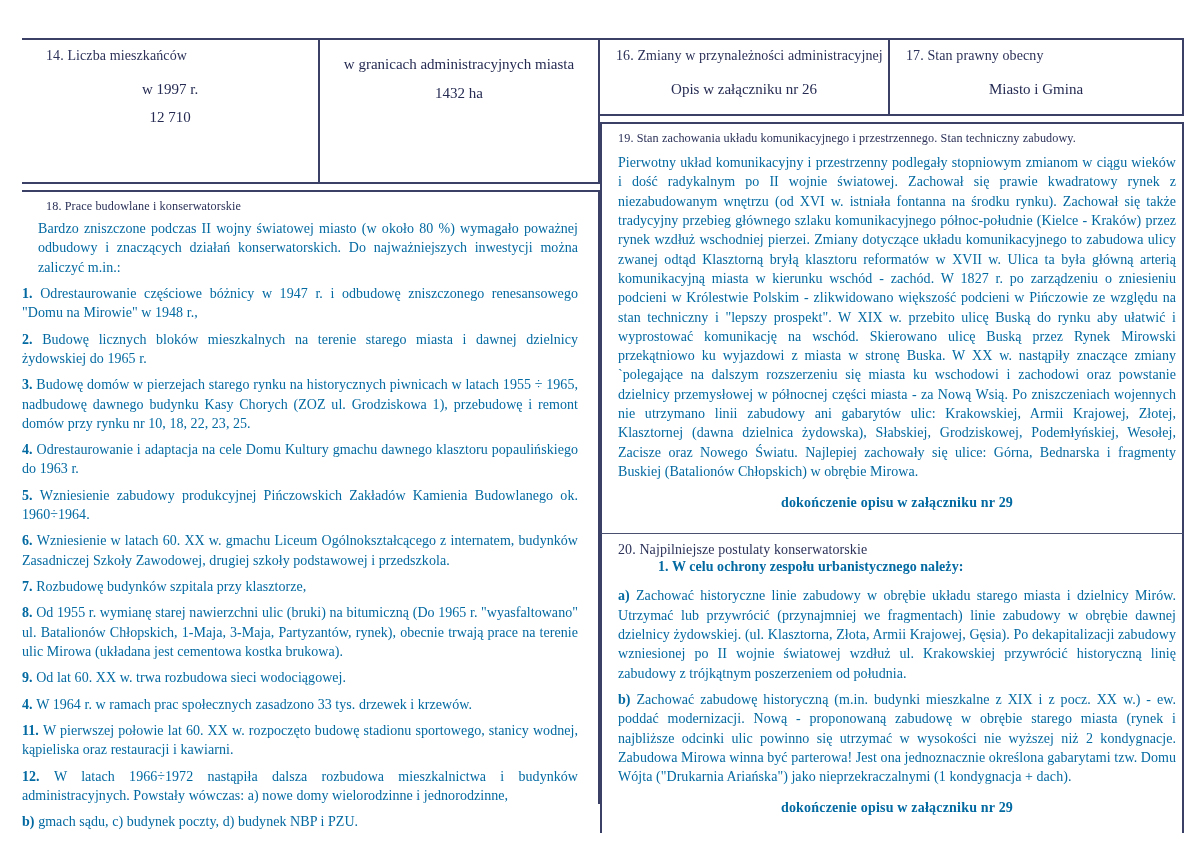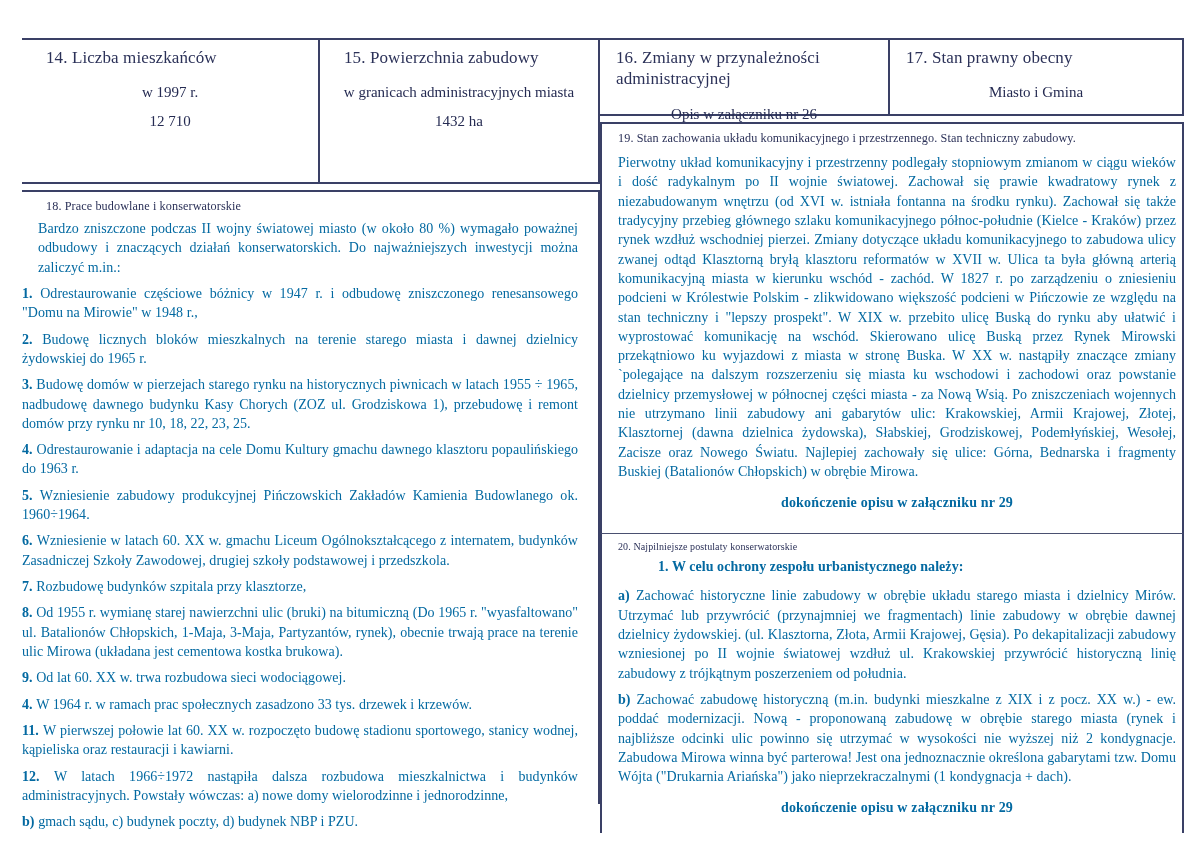--- a/index.html
+++ b/index.html
@@ -30,21 +30,21 @@
     color: #252b52;
   }
 
   .rule-top { border-top: 2px solid #3a4066; }
   .rule-bottom { border-bottom: 2px solid #3a4066; }
   .rule-left { border-left: 2px solid #3a4066; }
   .rule-right { border-right: 2px solid #3a4066; }
   .rule-thin-top { border-top: 1.5px solid #4a5070; }
 
   .field-label {
-    font-size: 17px;
+    font-size: 14px;
     letter-spacing: 0.1px;
     color: #2b3158;
     padding-left: 24px;
     padding-top: 7px;
     line-height: 1.25;
   }
   .field-label.tight { padding-left: 16px; }
 
   .field-value {
     text-align: center;
@@ -93,21 +93,20 @@
 
   <div class="cell rule-top rule-bottom rule-right" style="left:22px; top:38px; width:298px; height:146px;">
     <div class="field-label">14. Liczba mieszkańców</div>
     <div class="field-value">
       <span class="v1">w 1997 r.</span>
       <span class="v2">12 710</span>
     </div>
   </div>
 
   <div class="cell rule-top rule-bottom rule-right" style="left:320px; top:38px; width:280px; height:146px;">
-    <div class="field-label">15. Powierzchnia zabudowy</div>
     <div class="field-value">
       <span class="v1">w granicach administracyjnych miasta</span>
       <span class="v2">1432 ha</span>
     </div>
   </div>
 
   <div class="cell rule-top rule-bottom rule-right" style="left:600px; top:38px; width:290px; height:78px;">
     <div class="field-label tight">16. Zmiany w przynależności administracyjnej</div>
     <div class="field-value">
       <span class="v1">Opis w załączniku nr 26</span>
@@ -150,21 +149,21 @@
         <p><span class="num">11. </span><span>W pierwszej połowie lat 60. XX w. rozpoczęto budowę stadionu sportowego, stanicy wodnej, kąpieliska oraz restauracji i kawiarni.</span></p>
         <p><span class="num">12. </span><span>W latach 1966÷1972 nastąpiła dalsza rozbudowa mieszkalnictwa i budynków administracyjnych. Powstały wówczas: a) nowe domy wielorodzinne i jednorodzinne,</span></p>
       </div>
     <p>
       <b>b)</b> <span>gmach sądu, c) budynek poczty, d) budynek NBP i PZU.</span>
     </p>
 
   </div>
 
   <div class="cell rule-thin-top rule-left rule-right" style="left:600px; top:533px; width:584px; height:300px;">
-    <div class="field-label tight" style="font-size:10px;">20. Najpilniejsze postulaty konserwatorskie</div>
+    <div class="field-label tight" style="font-size:14px;">20. Najpilniejsze postulaty konserwatorskie</div>
   </div>
 
   <div id="sec20-body" class="prose">
     <p class="b" style="font-weight:bold; margin-bottom:10px;margin-left:40px;">1. W celu ochrony zespołu urbanistycznego należy:</p>
     <div id="sec20-items">
         <p><span class="num">a) </span><span>Zachować historyczne linie zabudowy w obrębie układu starego miasta i dzielnicy Mirów. Utrzymać lub przywrócić (przynajmniej we fragmentach) linie zabudowy w obrębie dawnej dzielnicy żydowskiej. (ul. Klasztorna, Złota, Armii Krajowej, Gęsia). Po dekapitalizacji zabudowy wzniesionej po II wojnie światowej wzdłuż ul. Krakowskiej przywrócić historyczną linię zabudowy z trójkątnym poszerzeniem od południa.</span></p>
         <p><span class="num">b) </span><span>Zachować zabudowę historyczną (m.in. budynki mieszkalne z XIX i z pocz. XX w.) - ew. poddać modernizacji. Nową - proponowaną zabudowę w obrębie starego miasta (rynek i najbliższe odcinki ulic powinno się utrzymać w wysokości nie wyższej niż 2 kondygnacje. Zabudowa Mirowa winna być parterowa! Jest ona jednoznacznie określona gabarytami tzw. Domu Wójta ("Drukarnia Ariańska") jako nieprzekraczalnymi (1 kondygnacja + dach).</span></p>
       </div>
     <p class="center sec20-footer">dokończenie opisu w załączniku nr 29</p>
   </div>

